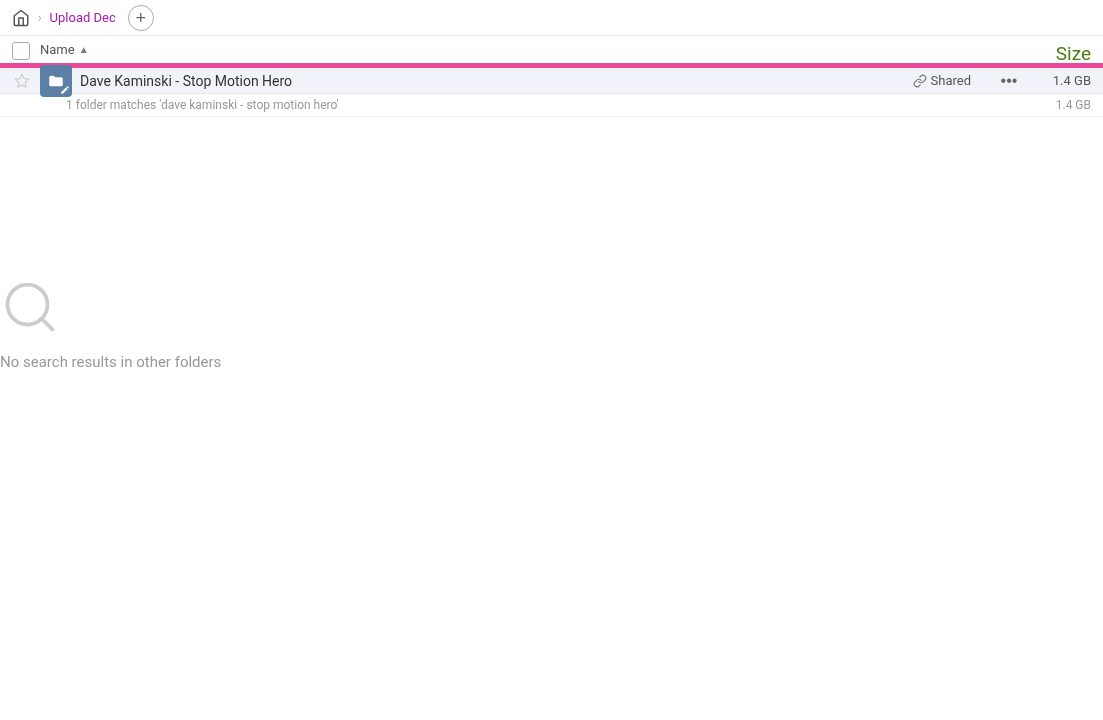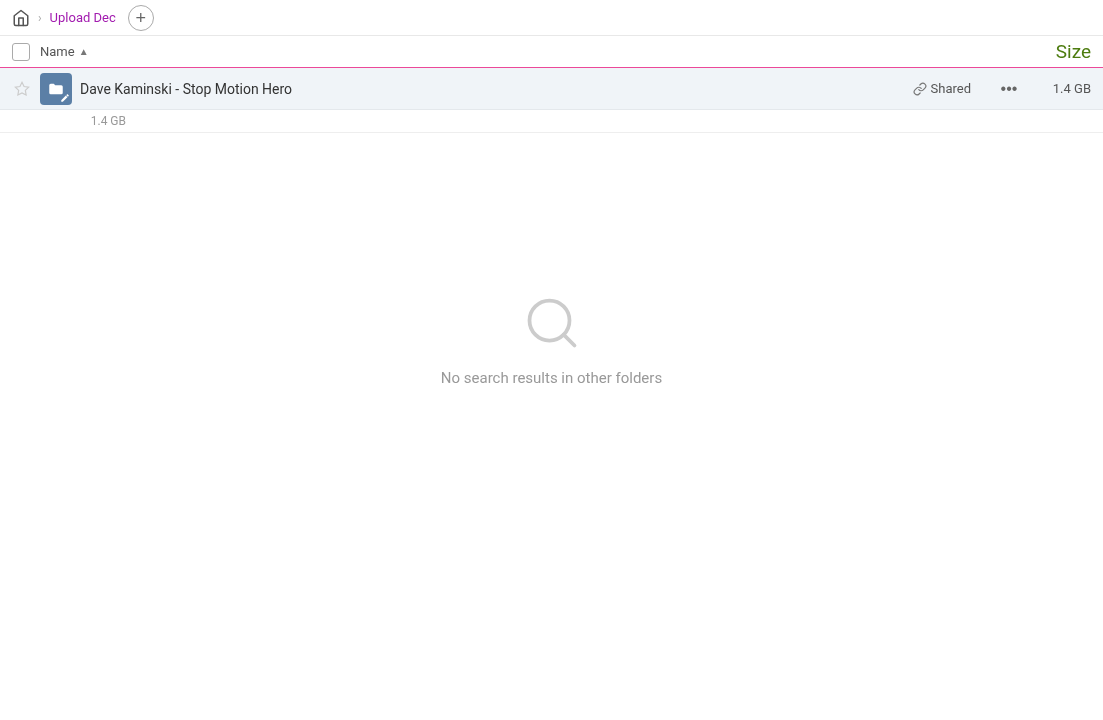--- a/index.html
+++ b/index.html
@@ -48,23 +48,22 @@
       justify-content: center;
       font-size: 18px;
       color: #666;
       margin-left: 6px;
       line-height: 1;
     }
 
     
     .col-header {
       display: flex;
-      align-items: center;
       padding: 6px 12px;
-      border-bottom: 1px solid #ec4899;
+      border-bottom: 5px solid #ec4899;
       height: 32px;
       background: #fff;
     }
     .col-checkbox {
       width: 18px;
       height: 18px;
       border: 1.5px solid #aaa;
       border-radius: 3px;
       cursor: pointer;
       margin-right: 10px;
@@ -89,21 +88,21 @@
       color: #4d7c0f;
       width: 80px;
       text-align: right;
     }
 
     
     .file-row {
       display: flex;
       align-items: center;
       padding: 0 12px;
-      height: 42px;
+      height: 26px;
       background: #f0f4f8;
       border-bottom: 1px solid #e4e8ec;
       cursor: pointer;
       position: relative;
     }
 
     .star-icon {
       width: 20px;
       height: 20px;
       display: flex;
@@ -181,21 +180,20 @@
       font-size: 12px;
       color: #999;
       width: 60px;
       text-align: right;
     }
 
     
     .empty-state {
       display: flex;
       flex-direction: column;
-      align-items: center;
       justify-content: center;
       margin-top: 160px;
     }
     .search-icon-large {
       width: 60px;
       height: 60px;
       color: #ccc;
       margin-bottom: 16px;
     }
     .empty-text {
@@ -250,20 +248,21 @@
     </svg>
     <span>Shared</span>
   </div>
   <button class="more-btn">
     <span>•••</span>
   </button>
   <span class="file-size">1.4 GB</span>
 </div>
 
 <div class="match-row">
+  <span class="match-text">1 folder matches 'dave kaminski - stop motion hero'</span>
   <span class="match-size">1.4 GB</span>
 </div>
 
 <div class="empty-state">
   <svg class="search-icon-large" viewBox="0 0 24 24" fill="none" stroke="#ccc" stroke-width="1.5" stroke-linecap="round" stroke-linejoin="round">
     <circle cx="11" cy="11" r="8"></circle>
     <line x1="21" y1="21" x2="16.65" y2="16.65"></line>
   </svg>
   <span class="empty-text">No search results in other folders</span>
 </div>

